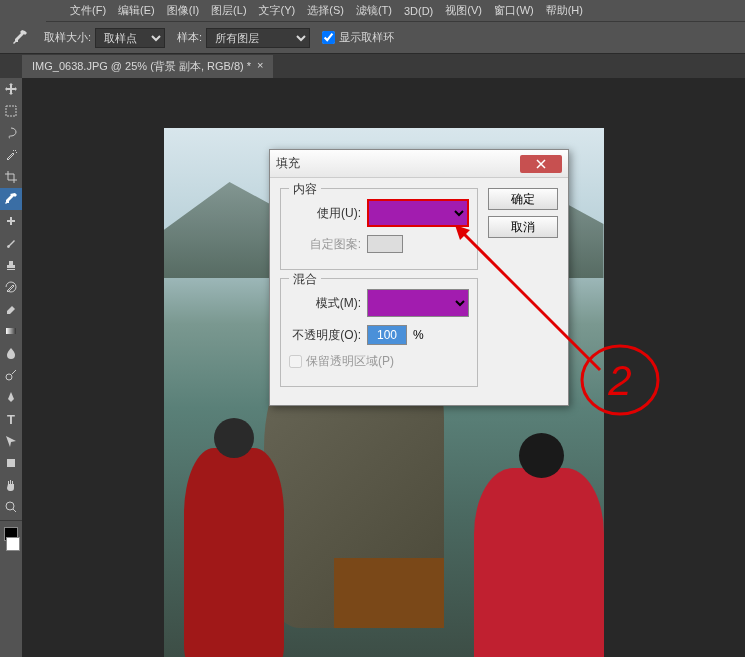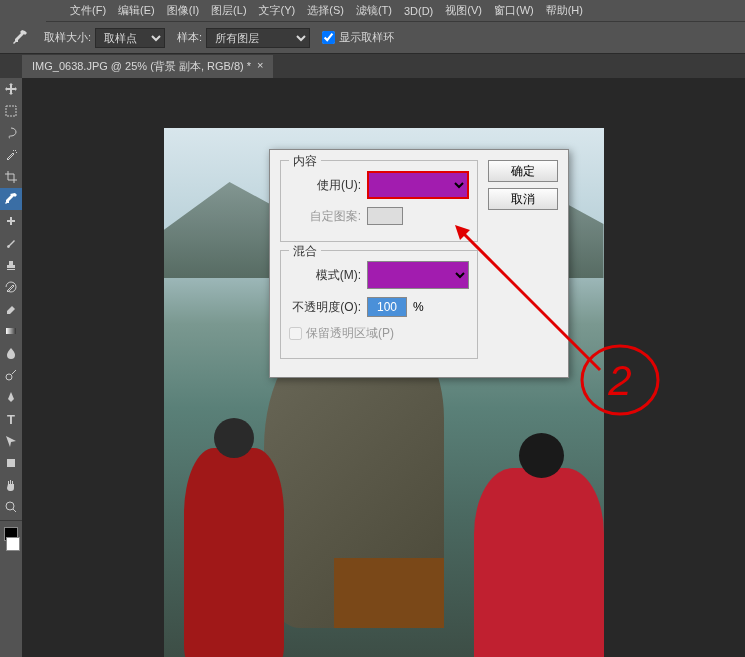--- a/index.html
+++ b/index.html
@@ -230,20 +230,28 @@
     <div class="person1">
         <div class="person1-head"></div>
       </div>
     <div class="person2">
         <div class="person2-head"></div>
       </div>
   </div>
 </div>
 
 <div class="dialog">
+  <div class="dialog-titlebar">
+    <span class="dialog-title">填充</span>
+    <div class="dialog-close">
+      <svg width="10" height="10" viewBox="0 0 10 10">
+          <path d="M1 1l8 8M9 1l-8 8" stroke="#fff" stroke-width="1.5"></path>
+        </svg>
+    </div>
+  </div>
   <div class="dialog-body">
     <div class="dialog-left">
       <div class="fieldset">
         <div class="fieldset-legend">内容</div>
         <div class="field-row">
           <span class="field-label">使用(U):</span>
           <select class="field-select highlighted">
             <option>内容识别</option>
           </select>
         </div>

